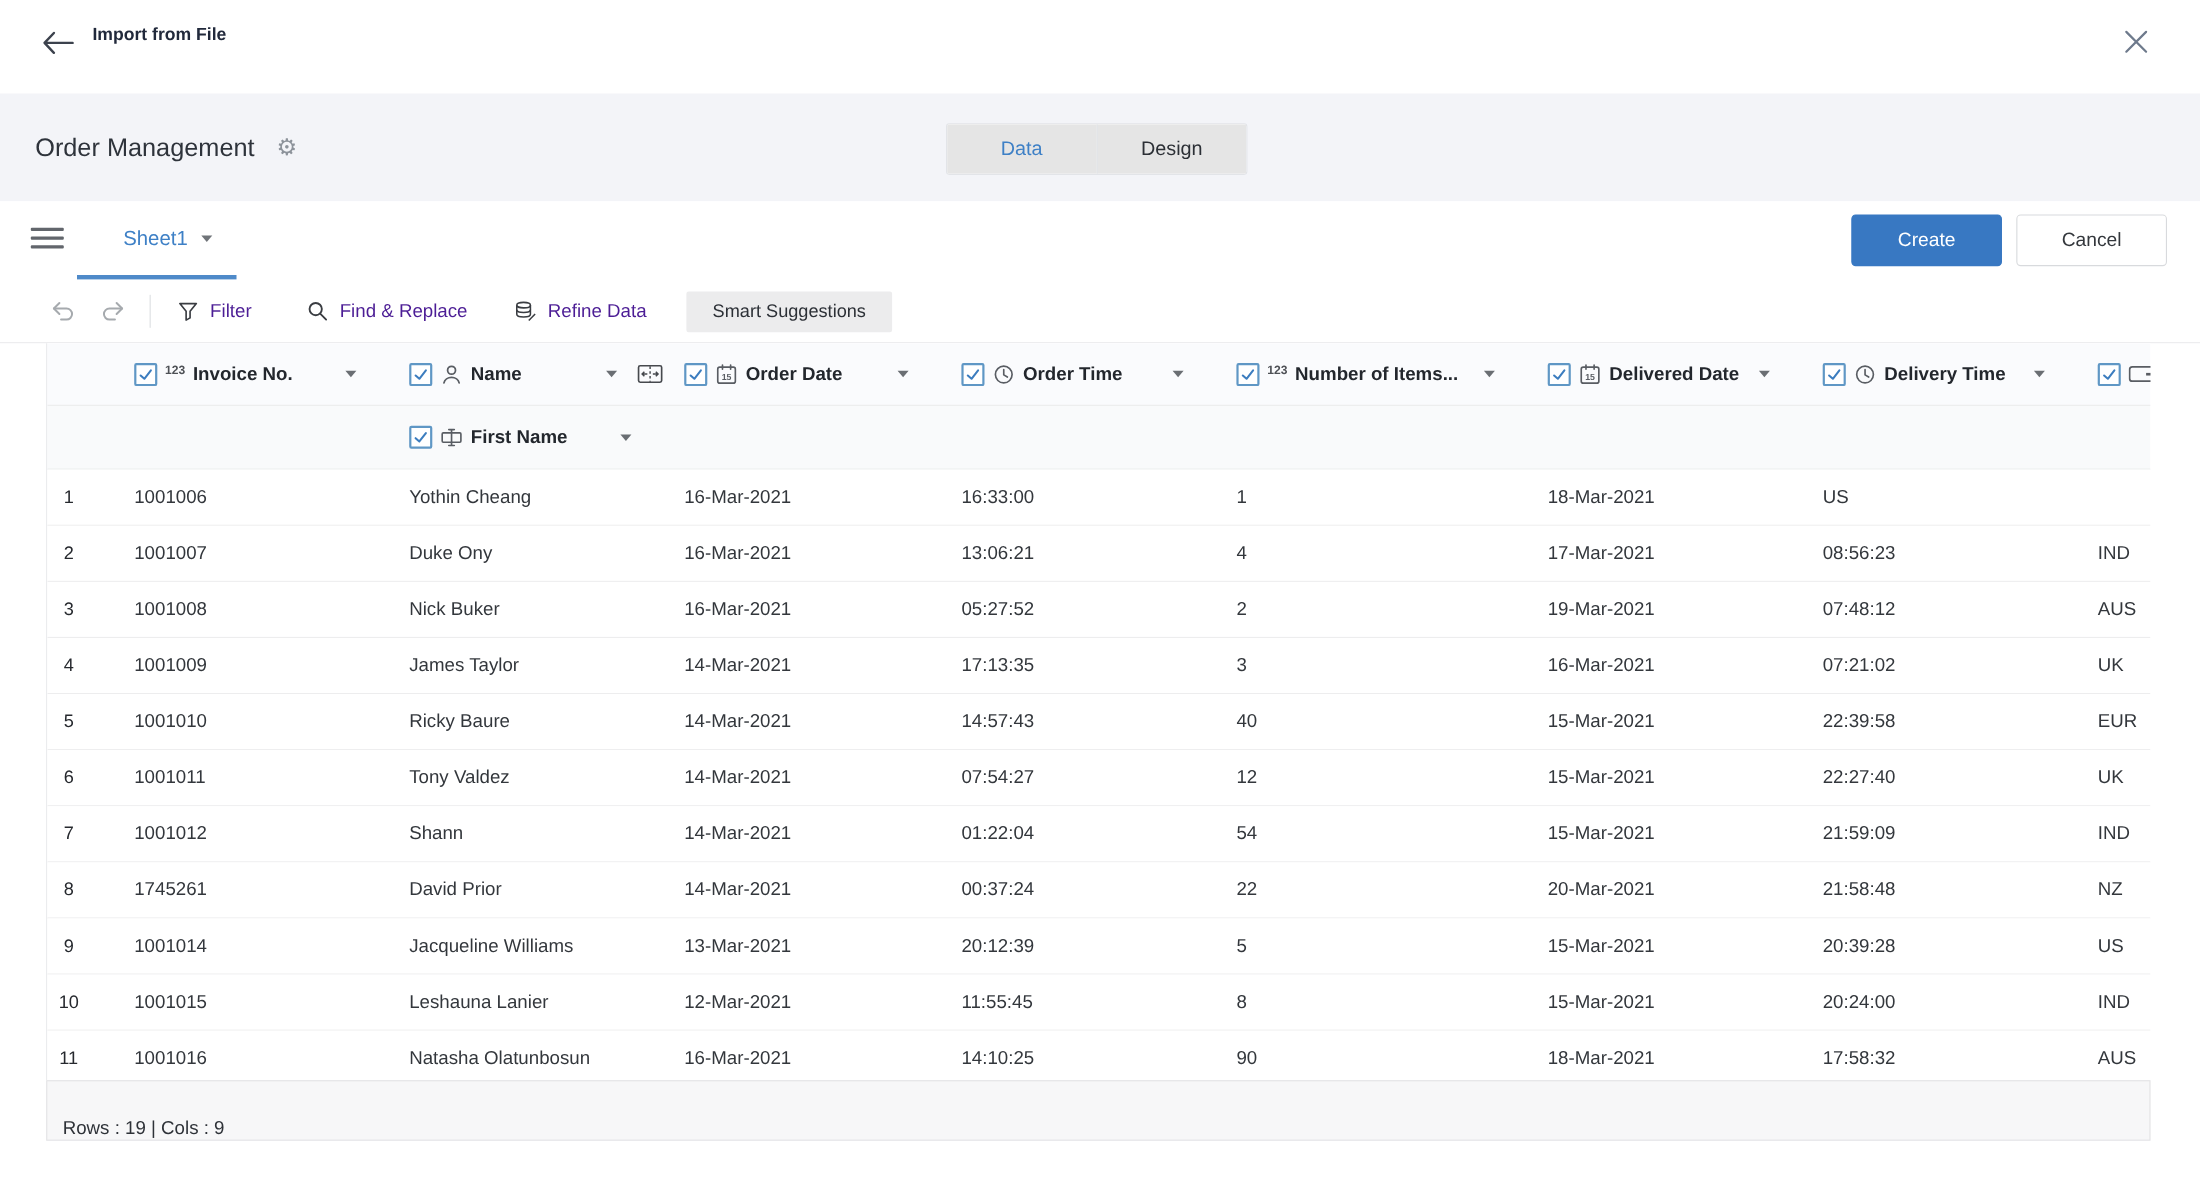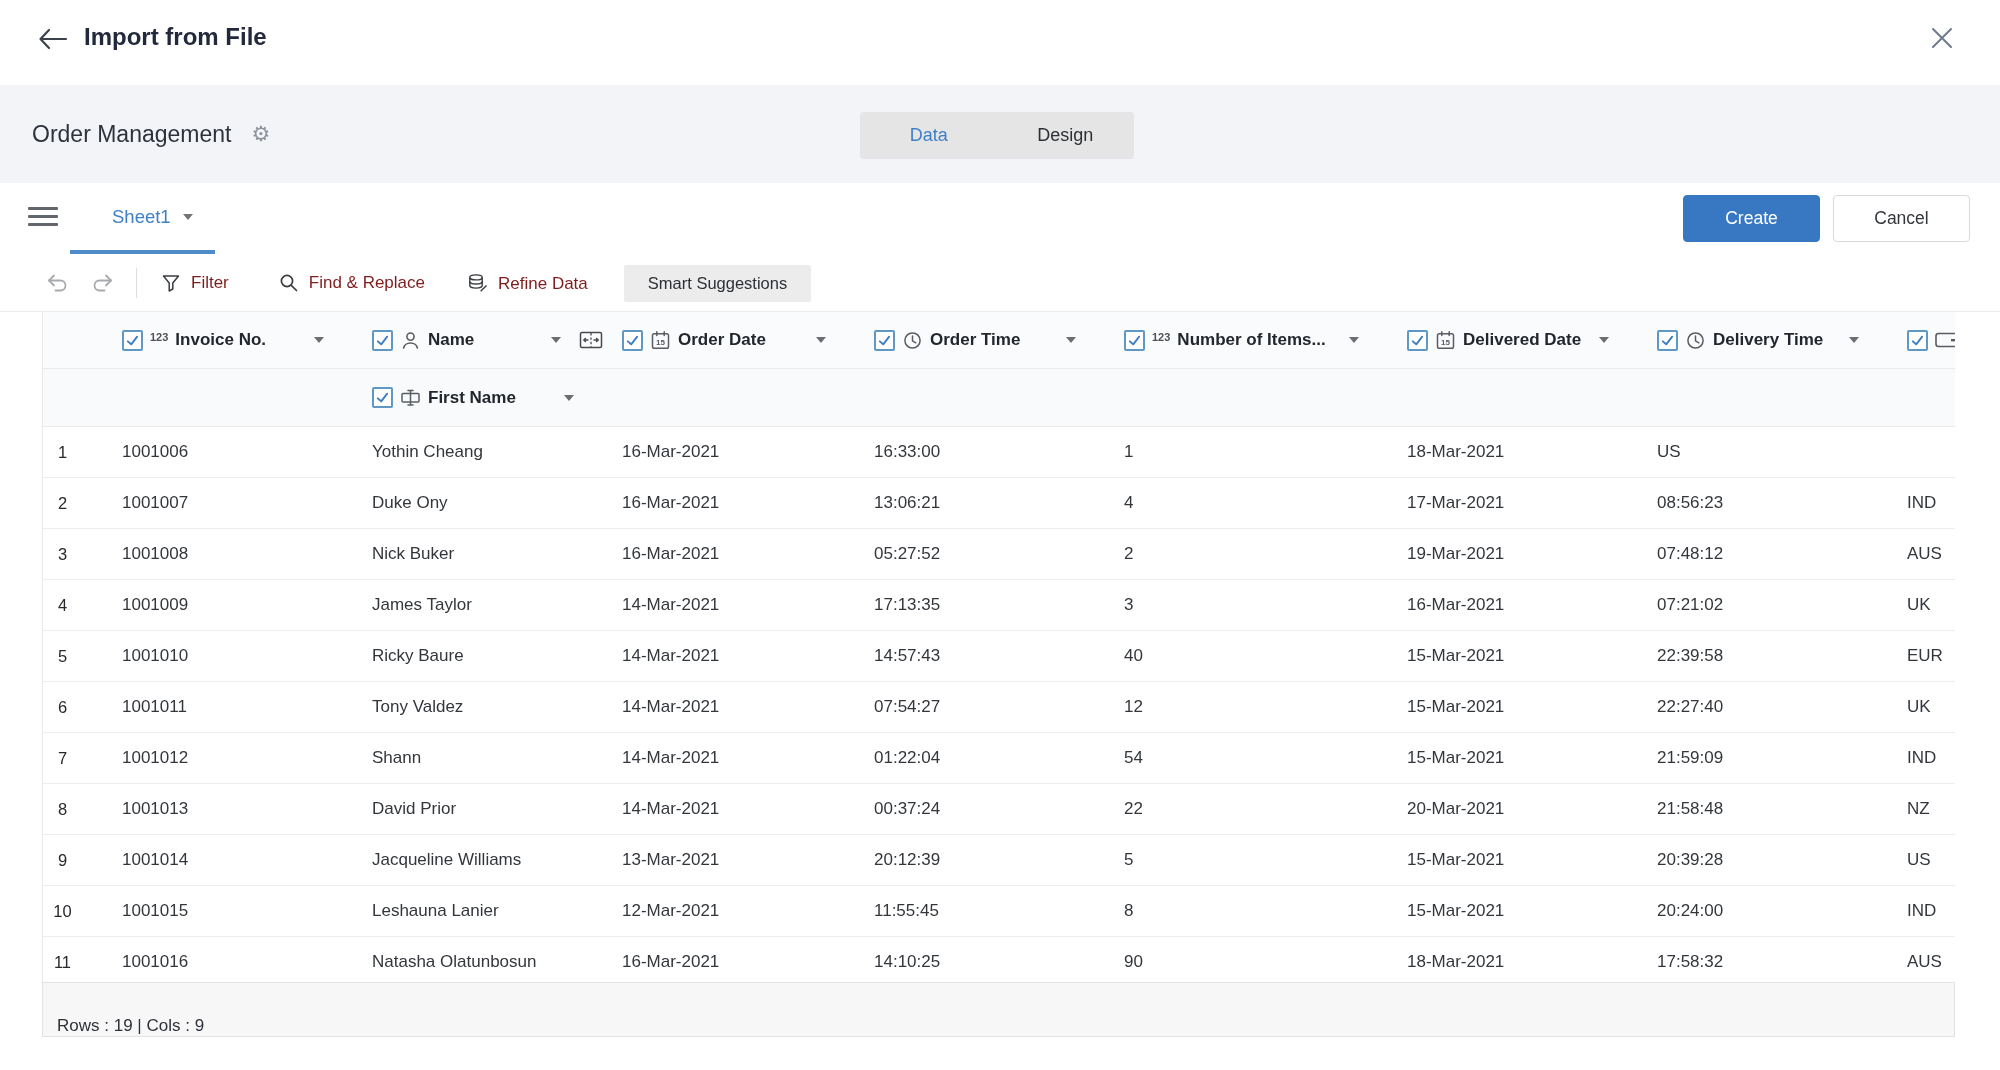--- a/index.html
+++ b/index.html
@@ -3,21 +3,21 @@
 <meta charset="utf-8">
 <style>
   * { box-sizing: border-box; margin: 0; padding: 0; }
   html,body { width:2000px; height:1070px; overflow:hidden; background:#fff;
               font-family:"Liberation Sans", sans-serif; }
   .screen { position:relative; width:2000px; height:1070px; background:#fff; }
 
   
   .topbar { position:absolute; left:0; top:0; width:2000px; height:85px; background:#fff; }
   .back-btn { position:absolute; left:38px; top:26px; width:30px; height:26px; cursor:pointer; }
-  .page-title { position:absolute; left:84px; top:23px; font-size:24px; font-weight:700; color:#21293b; }
+  .page-title { position:absolute; left:84px; top:23px; font-size:16px; font-weight:700; color:#21293b; }
   .close-btn { position:absolute; left:1928px; top:24px; width:28px; height:28px; cursor:pointer; }
 
   
   .band { position:absolute; left:0; top:85px; width:2000px; height:98px; background:#f3f4f8; }
   .band-title-wrap { position:absolute; left:32px; top:0; height:98px; display:flex; align-items:center; gap:20px; }
   .band-title { font-size:23px; font-weight:500; color:#2e333b; }
   .gear { font-family:"DejaVu Sans", sans-serif; font-size:21px; color:#8d939b; cursor:pointer; line-height:1; }
   .tab-switch { position:absolute; left:860px; top:27px; width:274px; height:47px; display:flex;
                 background:#fff; border:1px solid #e2e4e8; border-radius:3px; overflow:hidden; }
   .tab { flex:1; display:flex; align-items:center; justify-content:center; font-size:18px;
@@ -37,21 +37,21 @@
   .sheet-tab .caret { border-top-color:#707479; }
   .btn { position:absolute; top:12px; width:137px; height:47px; border-radius:4px; font-size:17.5px;
          display:flex; align-items:center; justify-content:center; cursor:pointer; }
   .btn-create { left:1683px; background:#3878c2; color:#fff; border:1px solid #3878c2; }
   .btn-cancel { left:1833px; background:#fff; color:#33373c; border:1px solid #d8dadd; }
 
   
   .toolbar { position:absolute; left:0; top:255px; width:2000px; height:57px; background:#fff;
              border-bottom:1px solid #ebecee; display:flex; align-items:center; padding-left:46px; }
   .ticon { display:inline-flex; align-items:center; }
-  .tool-item { display:flex; align-items:flex-end; gap:10px; font-size:17px; color:#7f1d1d; cursor:pointer; }
+  .tool-item { display:flex; align-items:center; gap:10px; font-size:17px; color:#4c1d95; cursor:pointer; }
   .tb-undo { margin-right:20px; cursor:pointer; }
   .tb-redo { margin-right:22px; cursor:pointer; }
   .tb-div { width:1px; height:30px; background:#dcdee1; margin-right:24px; }
   .gap-a { margin-right:50px; } .gap-b { margin-right:42px; } .gap-c { margin-right:36px; }
   .smart-btn { background:#ececed; border-radius:2px; padding:9px 24px; font-size:16.5px;
                color:#2c3036; cursor:pointer; }
 
   
   .table { position:absolute; left:42px; top:312px; width:1913px; height:670px; overflow:hidden;
            border-left:1px solid #e7e8ea; background:#fff; }
@@ -404,21 +404,21 @@
       <div class="td">14-Mar-2021</div>
       <div class="td">01:22:04</div>
       <div class="td">54</div>
       <div class="td">15-Mar-2021</div>
       <div class="td">21:59:09</div>
       <div class="td">IND</div>
     </div>
 
     <div class="row-grid tr">
       <div class="td td-num">8</div>
-      <div class="td">1001013</div>
+      <div class="td">1745261</div>
       <div class="td">David Prior</div>
       <div class="td">14-Mar-2021</div>
       <div class="td">00:37:24</div>
       <div class="td">22</div>
       <div class="td">20-Mar-2021</div>
       <div class="td">21:58:48</div>
       <div class="td">NZ</div>
     </div>
 
     <div class="row-grid tr">

